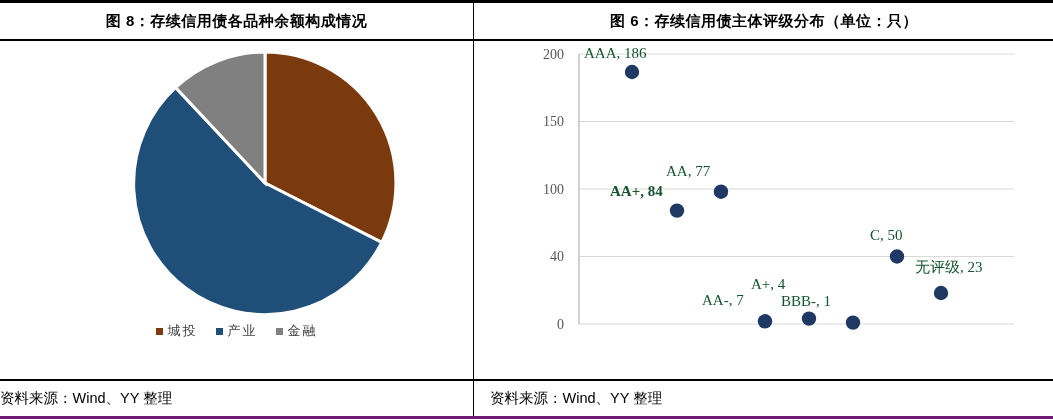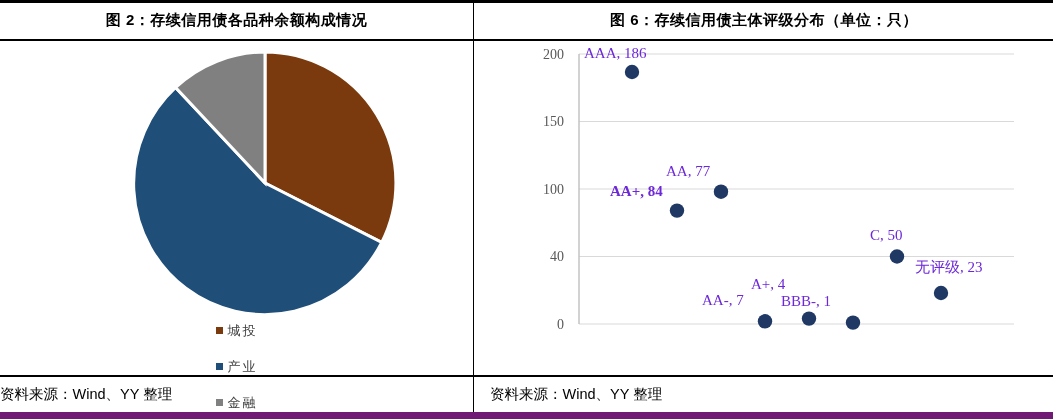--- a/index.html
+++ b/index.html
@@ -17,21 +17,21 @@
     width:1053px;height:419px;
     border-collapse:collapse;
     table-layout:fixed;
   }
   .fig-table td{padding:0;vertical-align:middle;}
   .col-l{width:473px;}
   .col-r{width:580px;}
 
   .rule-top{border-top:3px solid #000;}
   .rule-mid{border-bottom:2px solid #000;}
-  .rule-bot{border-bottom:7px solid #701a75;}
+  .rule-bot{border-bottom:3px solid #701a75;}
   .vdiv{border-left:1.5px solid #000;}
 
   
   .hdr{
     height:34px;
     text-align:center;
     font-weight:bold;
     font-size:15px;
     letter-spacing:.5px;
     white-space:nowrap;
@@ -55,55 +55,54 @@
     position:absolute;left:121px;top:6px;
     width:288px;height:272px;
   }
   .pie-svg{display:block;}
   .pie-legend{
     position:absolute;left:0;right:0;top:281px;
     display:flex;justify-content:center;align-items:center;gap:18px;
     font-size:13px;
     font-family:Liberation Sans, sans-serif;
     color:#404040;
-    flex-direction:column;
   }
   .lg-item{display:flex;align-items:center;gap:5px;white-space:nowrap;}
   .lg-swatch{width:7px;height:7px;display:inline-block;}
   .lg-txt{letter-spacing:2px;}
 
   
   .sc-area{position:relative;width:100%;height:100%;}
   .sc-svg{position:absolute;left:0;top:0;}
   .sc-lbl{
     position:absolute;
     font-family:"Liberation Serif","DejaVu Serif",serif;
     font-size:15px;
-    color:#6d28d9;
+    color:#14532d;
     white-space:nowrap;
     line-height:1;
   }
   .ax-lbl{
     position:absolute;
     font-family:"Liberation Serif","DejaVu Serif",serif;
     font-size:14px;
     color:#595959;
     text-align:right;
     white-space:nowrap;
     line-height:1;
   }
 </style>
 </head>
 <body>
 
 <div class="wrap">
 <table class="fig-table">
   <tbody>
         <tr>
-    <td class="hdr rule-top rule-mid col-l">图 2：存续信用债各品种余额构成情况</td>
+    <td class="hdr rule-top rule-mid col-l">图 8：存续信用债各品种余额构成情况</td>
     <td class="hdr rule-top rule-mid col-r vdiv">图 6：存续信用债主体评级分布（单位：只）</td>
   </tr>
 
   <tr>
 
     <td class="body-cell rule-mid">
       <div class="pie-area">
         <div class="pie-box">
           <svg class="pie-svg" width="288" height="272" viewBox="0 0 288 272">
 

